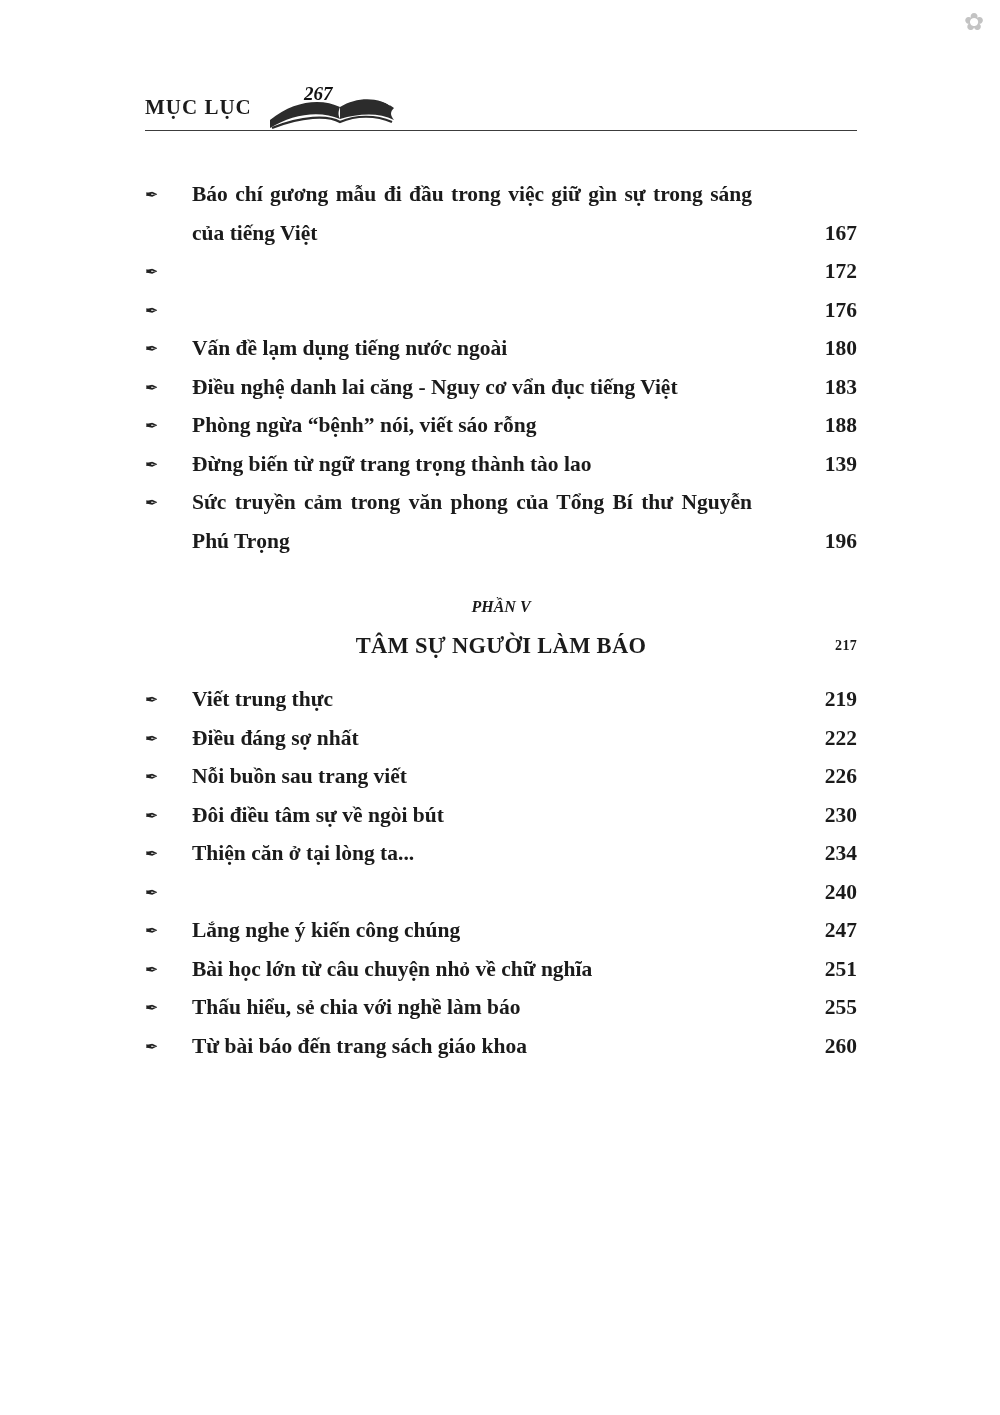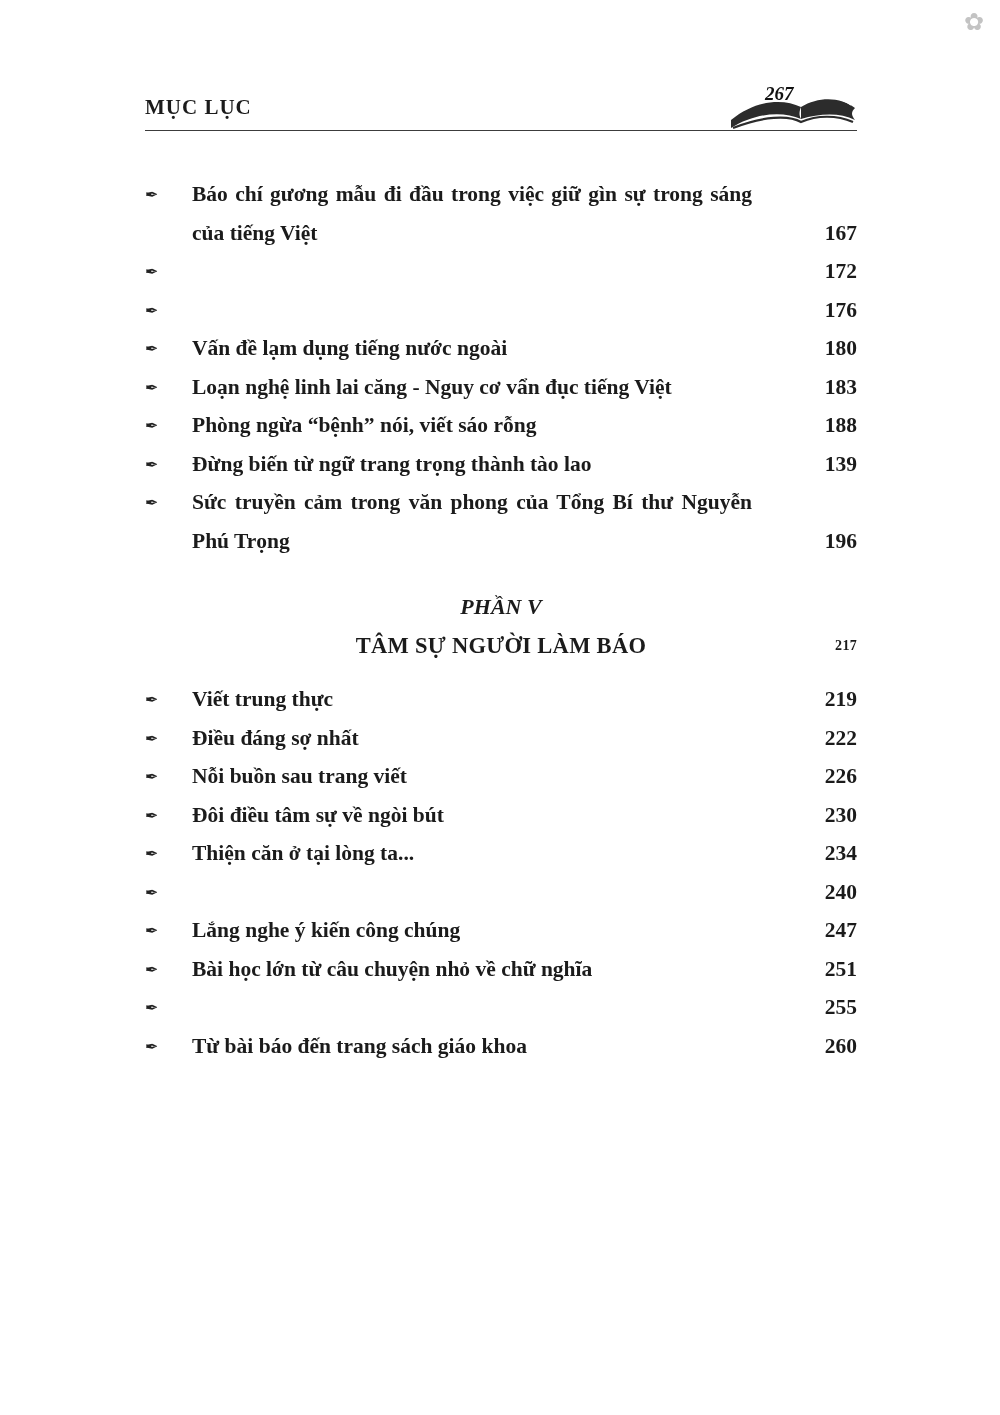--- a/index.html
+++ b/index.html
@@ -27,21 +27,21 @@
     font-family: "DejaVu Sans", sans-serif;
   }
   .content {
     position: absolute;
     left: 145px;
     top: 0;
     width: 712px;
   }
   .header-row {
     display: flex;
-    justify-content: space-between;
+    justify-content: flex-start;
     align-items: flex-end;
     gap: 16px;
     padding-top: 82px;
   }
   .header-title {
     font-size: 21px;
     font-weight: 700;
     letter-spacing: 1px;
     padding-bottom: 10px;
   }
@@ -76,21 +76,21 @@
     flex: 1 1 auto;
     text-align: right;
     align-self: flex-end;
     font-weight: 700;
   }
   .part-heading {
     margin-top: 28px;
     text-align: center;
     font-style: italic;
     font-weight: 700;
-    font-size: 22px;
+    font-size: 16px;
     line-height: 38px;
   }
   .section-title-row {
     position: relative;
     text-align: center;
     font-weight: 700;
     font-size: 22.5px;
     line-height: 40px;
     letter-spacing: 0.3px;
   }
@@ -143,21 +143,21 @@
   </div>
 
   <div class="entry">
     <span class="bullet">✒</span>
     <span class="text">Vấn đề lạm dụng tiếng nước ngoài</span>
     <span class="num">180</span>
   </div>
 
   <div class="entry">
     <span class="bullet">✒</span>
-    <span class="text">Loạn nghệ linh lai căng - Nguy cơ vẩn đục tiếng Việt</span>
+    <span class="text">Điều nghệ danh lai căng - Nguy cơ vẩn đục tiếng Việt</span>
     <span class="num">183</span>
   </div>
 
   <div class="entry">
     <span class="bullet">✒</span>
     <span class="text">Phòng ngừa “bệnh” nói, viết sáo rỗng</span>
     <span class="num">188</span>
   </div>
 
   <div class="entry">
@@ -220,20 +220,21 @@
   </div>
 
   <div class="entry">
     <span class="bullet">✒</span>
     <span class="text">Bài học lớn từ câu chuyện nhỏ về chữ nghĩa</span>
     <span class="num">251</span>
   </div>
 
   <div class="entry">
     <span class="bullet">✒</span>
+    <span class="text">Thấu hiểu, sẻ chia với nghề làm báo</span>
     <span class="num">255</span>
   </div>
 
   <div class="entry">
     <span class="bullet">✒</span>
     <span class="text">Từ bài báo đến trang sách giáo khoa</span>
     <span class="num">260</span>
   </div>
 </div>
       </div>

